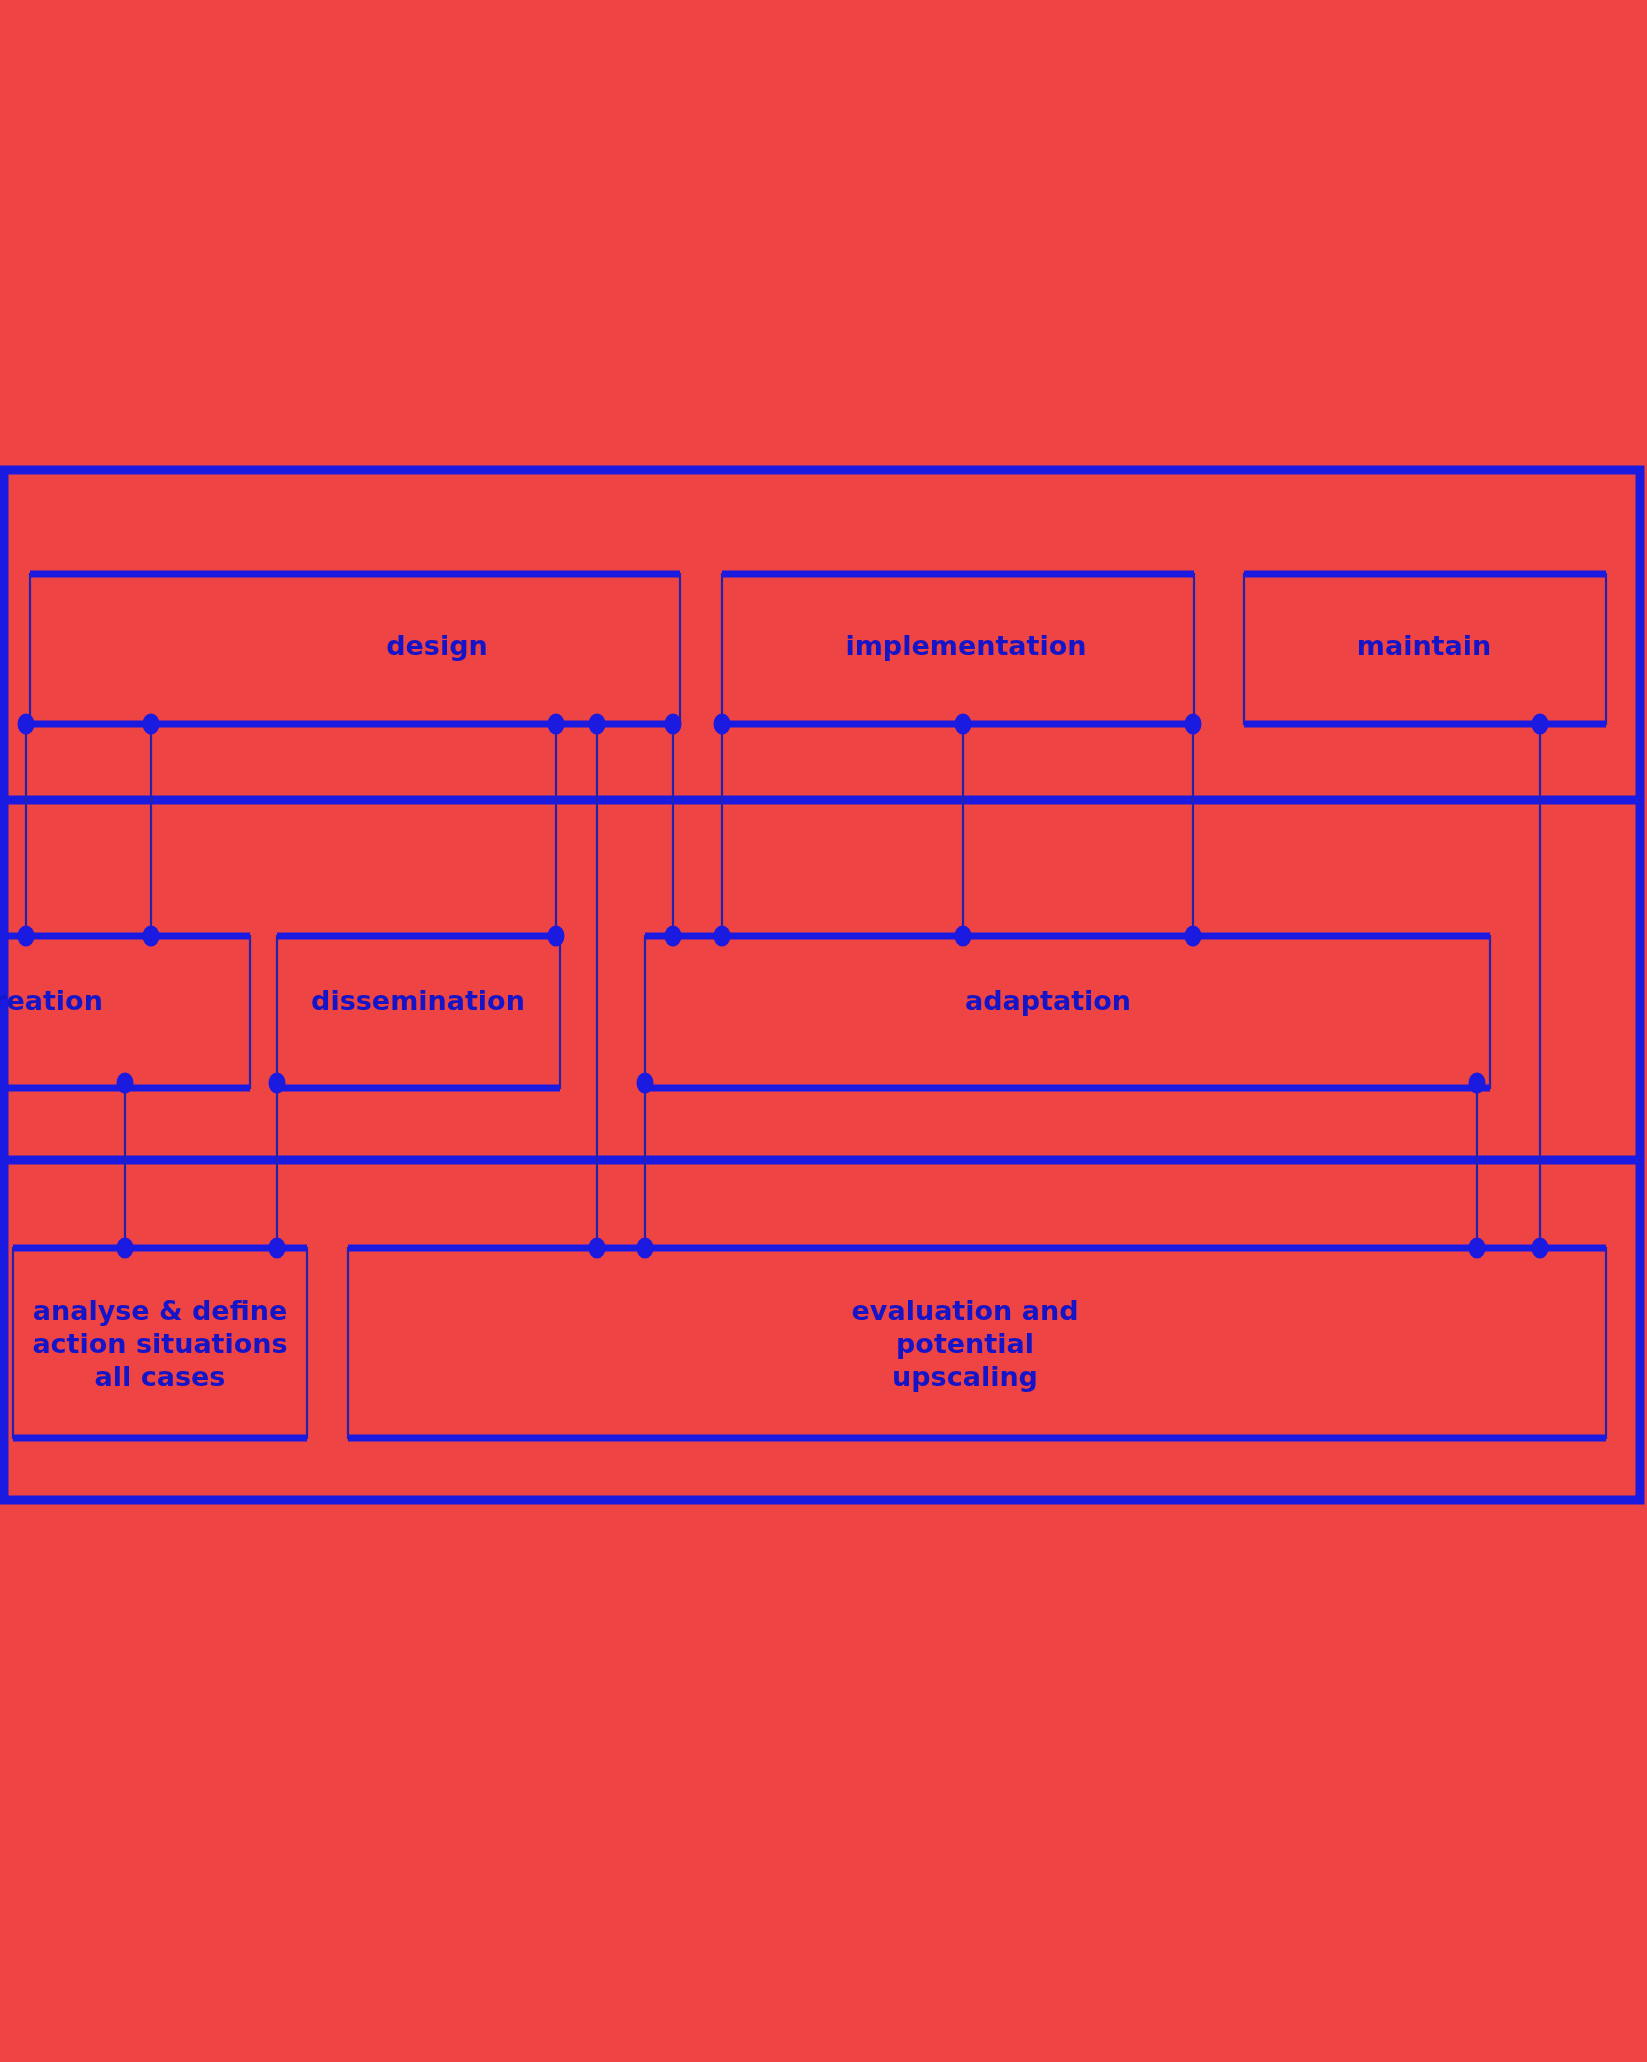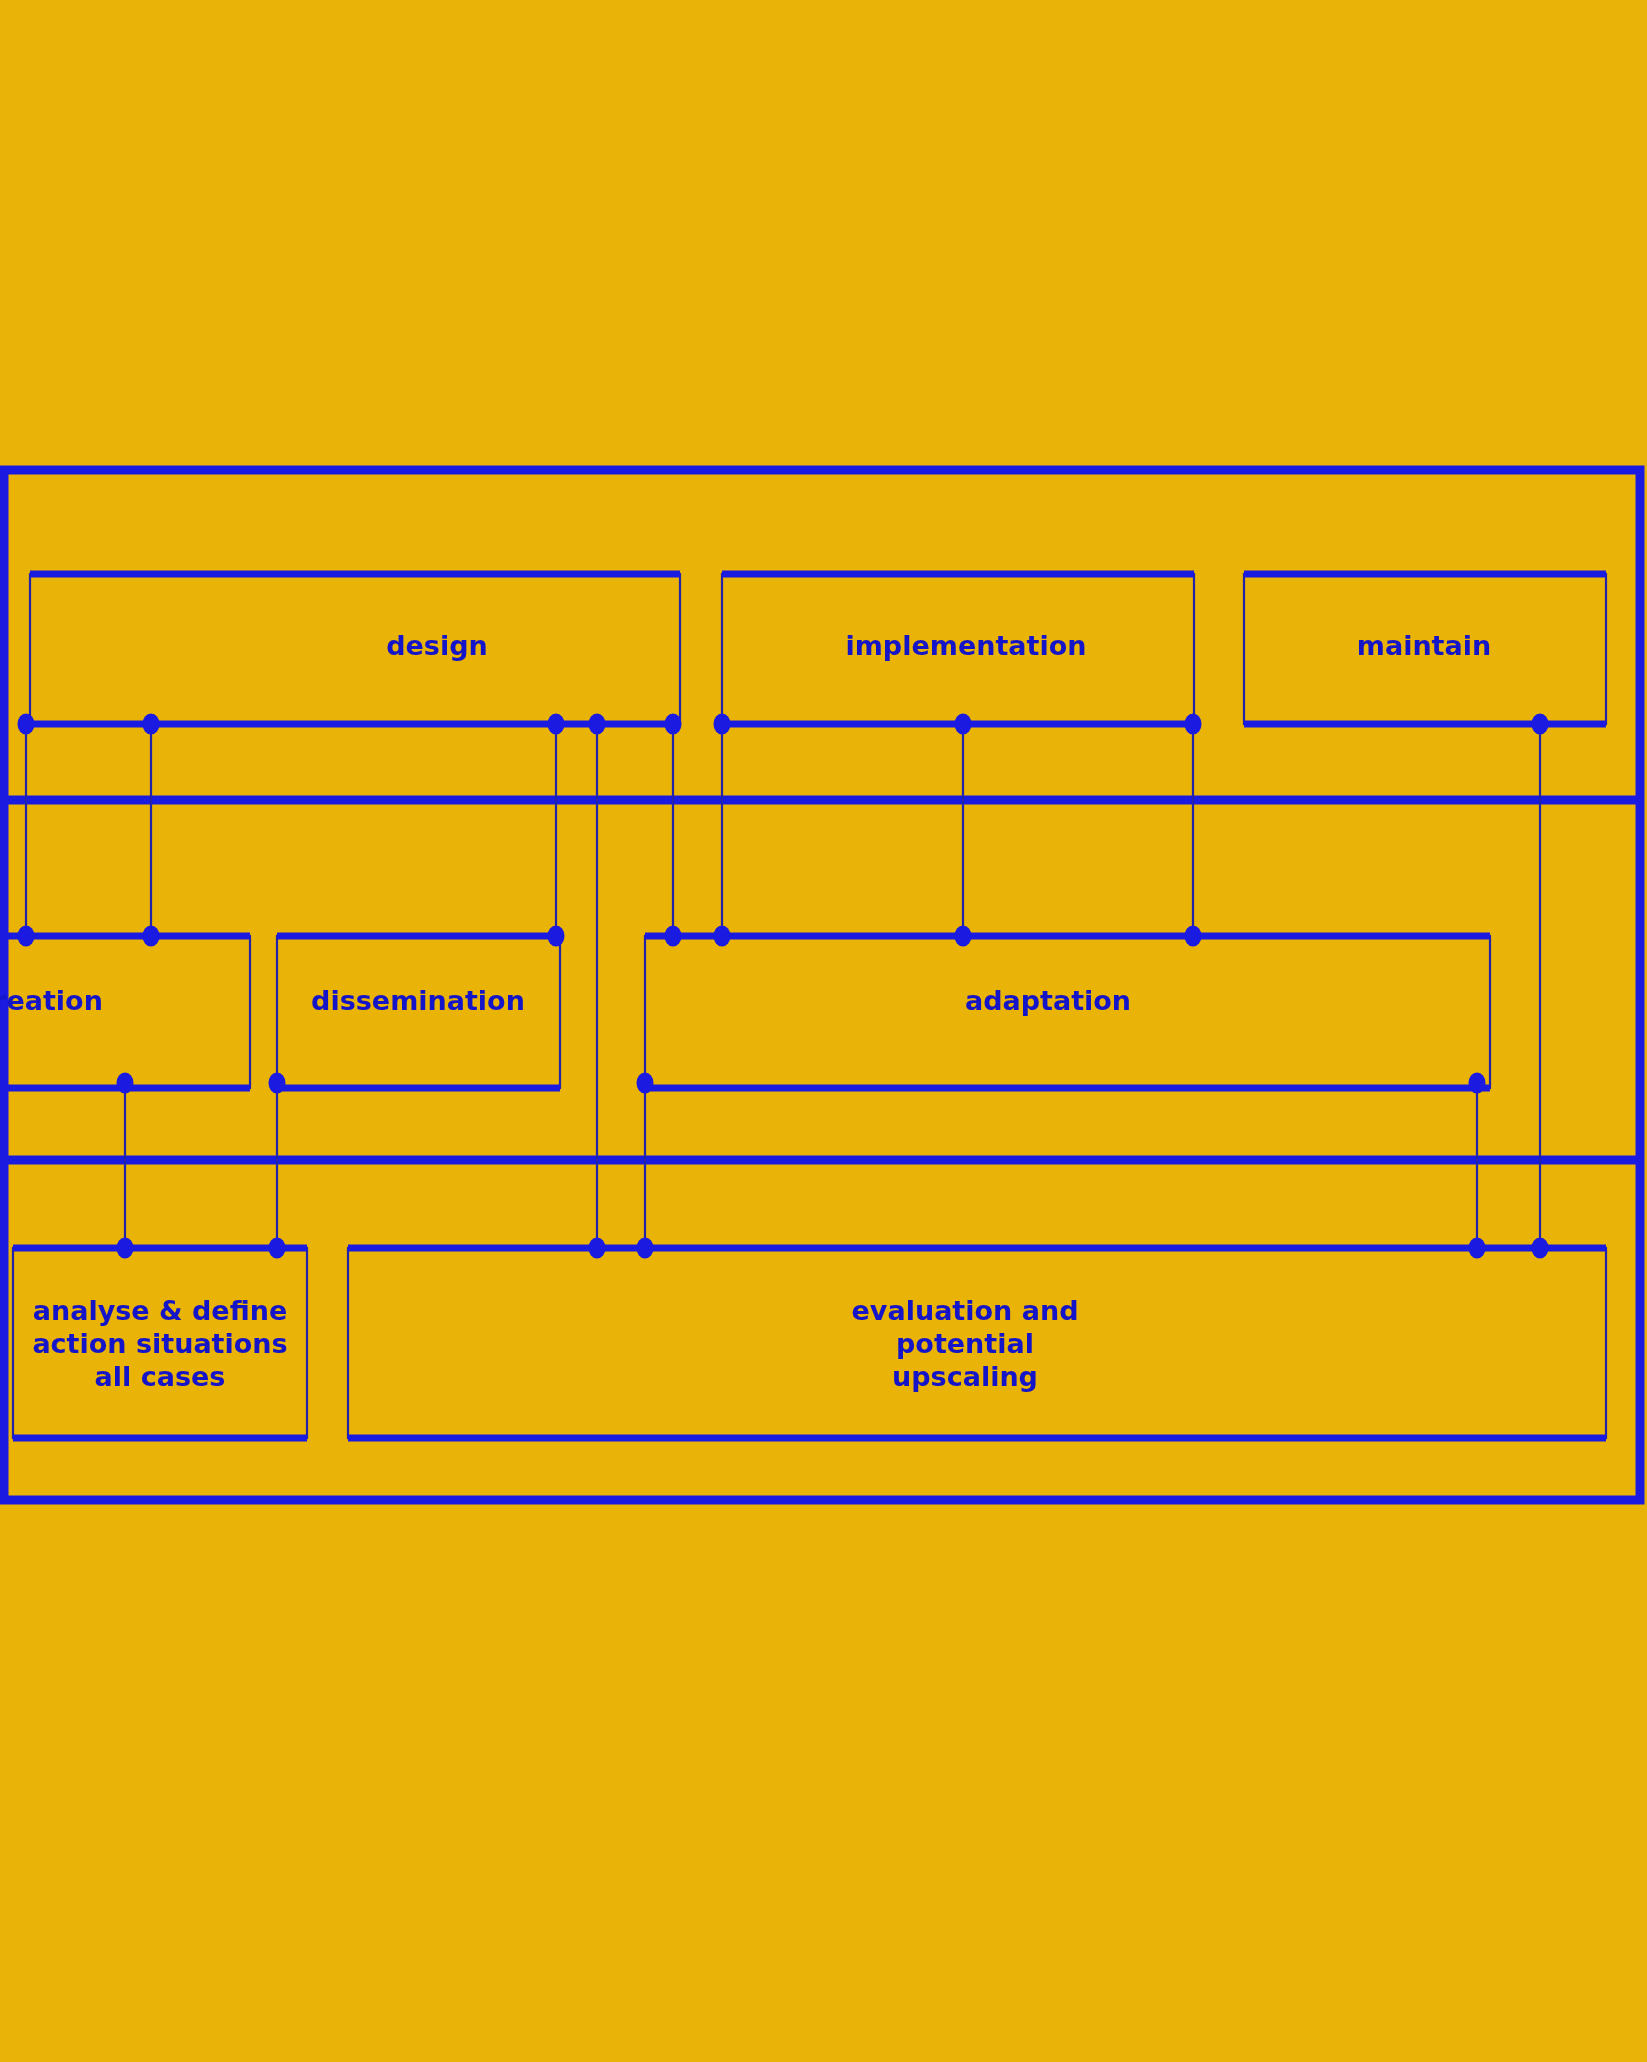--- a/index.html
+++ b/index.html
@@ -1,17 +1,17 @@
 <!DOCTYPE html>
 <html><head>
 <meta charset="utf-8">
 <style>
   html,body{margin:0;padding:0;background:#ffffff;}
   body{width:1647px;height:2062px;overflow:hidden;font-family:"DejaVu Sans",sans-serif;}
-  #stage{position:relative;width:1647px;height:2062px;background:#eab308;text-align:right;}
+  #stage{position:relative;width:1647px;height:2062px;background:#ef4444;text-align:right;}
   svg{display:block;}
 </style>
 </head>
 <body>
 
 <div id="stage">
   <svg id="dg" width="1647" height="2062" viewBox="0 0 1647 2062" xmlns="http://www.w3.org/2000/svg">
       <rect x="4" y="470" width="1636" height="1030" fill="none" stroke="#1a1ae0" stroke-width="9"></rect>
       <line x1="4" y1="800" x2="1640" y2="800" stroke="#1a1ae0" stroke-width="9"></line>
       <line x1="4" y1="1160" x2="1640" y2="1160" stroke="#1a1ae0" stroke-width="9"></line>

